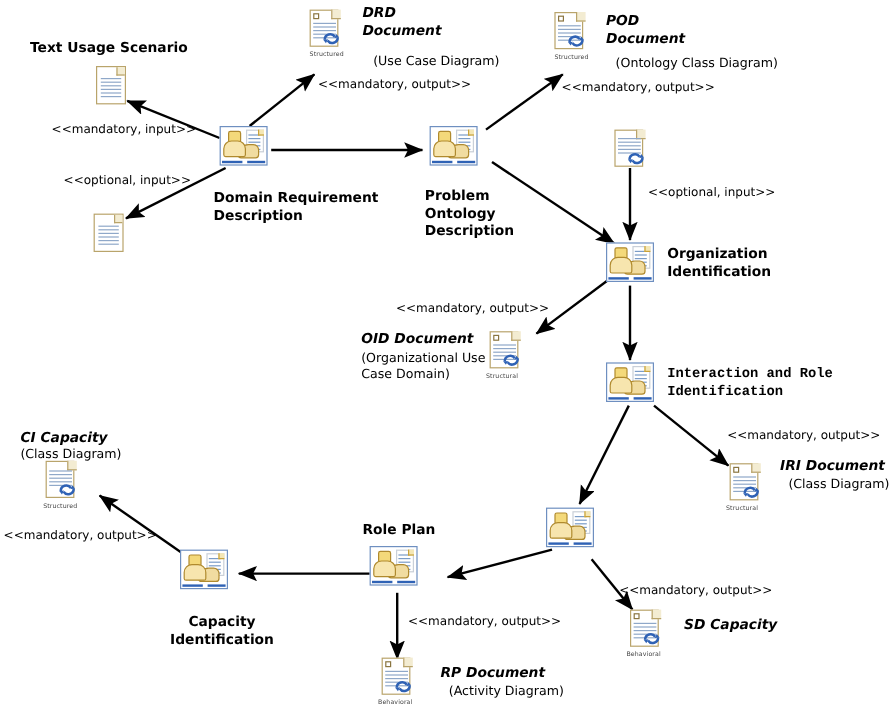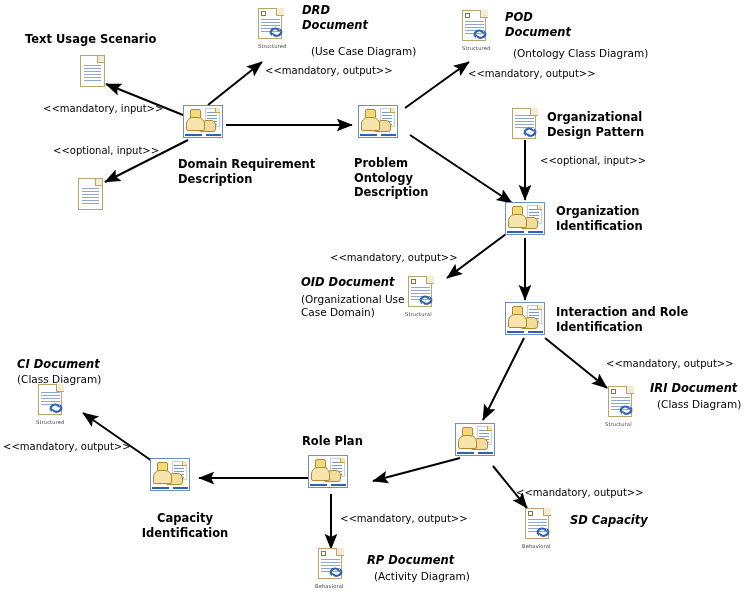--- a/index.html
+++ b/index.html
@@ -153,21 +153,21 @@
         <i style="top:12px"></i>
         <i style="top:15px"></i>
       </div>
     <div class="corner"></div>
     <div class="headA"></div>
     <div class="bodyB"></div>
     <div class="bodyA"></div>
     <div class="barL"></div>
     <div class="barR"></div>
   </div>
-  <div class="lbl" style="left:556px;top:305px;width:170px;">Interaction and Role
+  <div class="lbl" style="left:556px;top:305px;width:170px;font-family:Liberation Mono, monospace;">Interaction and Role
 Identification</div>
 
   <div class="proc node" style="left:455px;top:423px;">
     <div class="sheet">
         <i style="top:3px"></i>
         <i style="top:6px"></i>
         <i style="top:9px"></i>
         <i style="top:12px"></i>
         <i style="top:15px"></i>
       </div>
@@ -243,22 +243,20 @@
       <i style="top:13px"></i>
       <i style="top:16px"></i>
       <i style="top:19px"></i>
     <svg class="badge" viewBox="0 0 16 14">
       <path d="M2.6,8.2 a4.6,4.6 0 0 1 8.4,-2.6" stroke="#2f62b5" stroke-width="2.1" fill="none"></path>
       <path d="M12.4,3.4 L14.6,6.2 L10.6,6.6 Z" fill="#2f62b5"></path>
       <path d="M13.4,6.2 a4.6,4.6 0 0 1 -8.4,2.6" stroke="#2f62b5" stroke-width="2.1" fill="none"></path>
       <path d="M3.6,11.0 L1.4,8.2 L5.4,7.8 Z" fill="#2f62b5"></path>
     </svg>
   </div>
-  <div class="lbl" style="left:547px;top:110px;width:150px;">Organizational
-Design Pattern</div>
 
   <div class="doca node" style="left:258px;top:8px;">
     <div class="pg"></div>
     <div class="fold"></div>
     <div class="mark"></div>
     <i style="top:11px"></i>
       <i style="top:14px"></i>
       <i style="top:17px"></i>
       <i style="top:20px"></i>
       <i style="top:23px"></i>
@@ -345,21 +343,21 @@
       <i style="top:17px"></i>
       <i style="top:20px"></i>
     <svg class="badge" viewBox="0 0 16 14">
       <path d="M2.6,8.2 a4.6,4.6 0 0 1 8.4,-2.6" stroke="#2f62b5" stroke-width="2.1" fill="none"></path>
       <path d="M12.4,3.4 L14.6,6.2 L10.6,6.6 Z" fill="#2f62b5"></path>
       <path d="M13.4,6.2 a4.6,4.6 0 0 1 -8.4,2.6" stroke="#2f62b5" stroke-width="2.1" fill="none"></path>
       <path d="M3.6,11.0 L1.4,8.2 L5.4,7.8 Z" fill="#2f62b5"></path>
     </svg>
   </div>
   <div class="tag" style="left:36px;top:419px;">Structured</div>
-  <div class="lbl-it" style="left:17px;top:357px;width:140px;">CI Document</div>
+  <div class="lbl-it" style="left:17px;top:357px;width:140px;">CI Capacity</div>
   <div class="sub" style="left:17px;top:373px;width:140px;">(Class Diagram)</div>
 
   <div class="doca node" style="left:318px;top:548px;">
     <div class="pg"></div>
     <div class="fold"></div>
     <div class="mark"></div>
     <i style="top:11px"></i>
       <i style="top:14px"></i>
       <i style="top:17px"></i>
       <i style="top:20px"></i>

